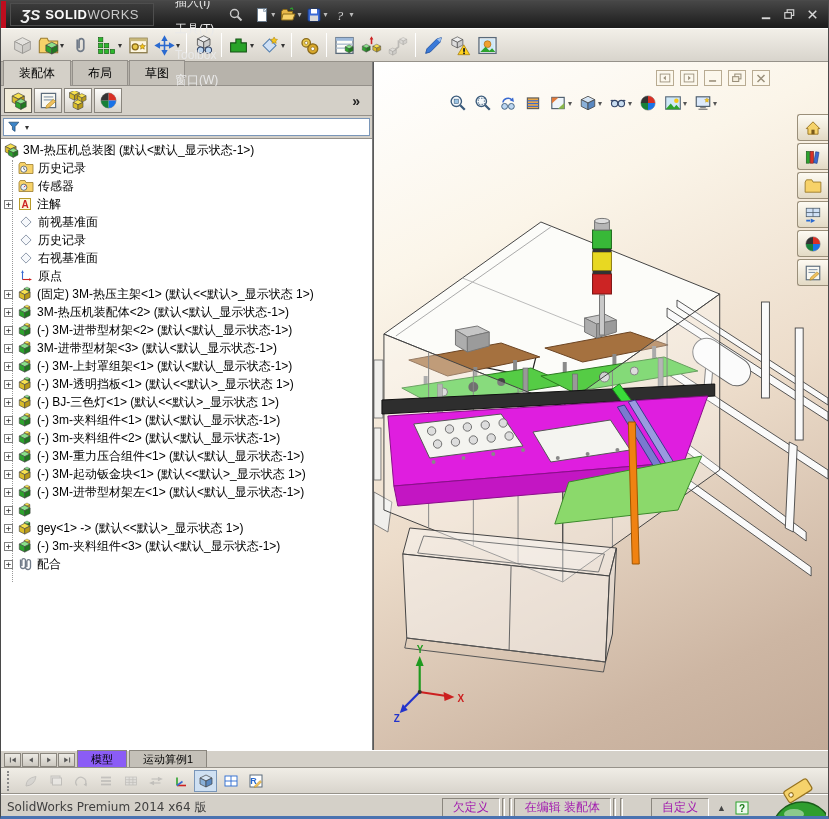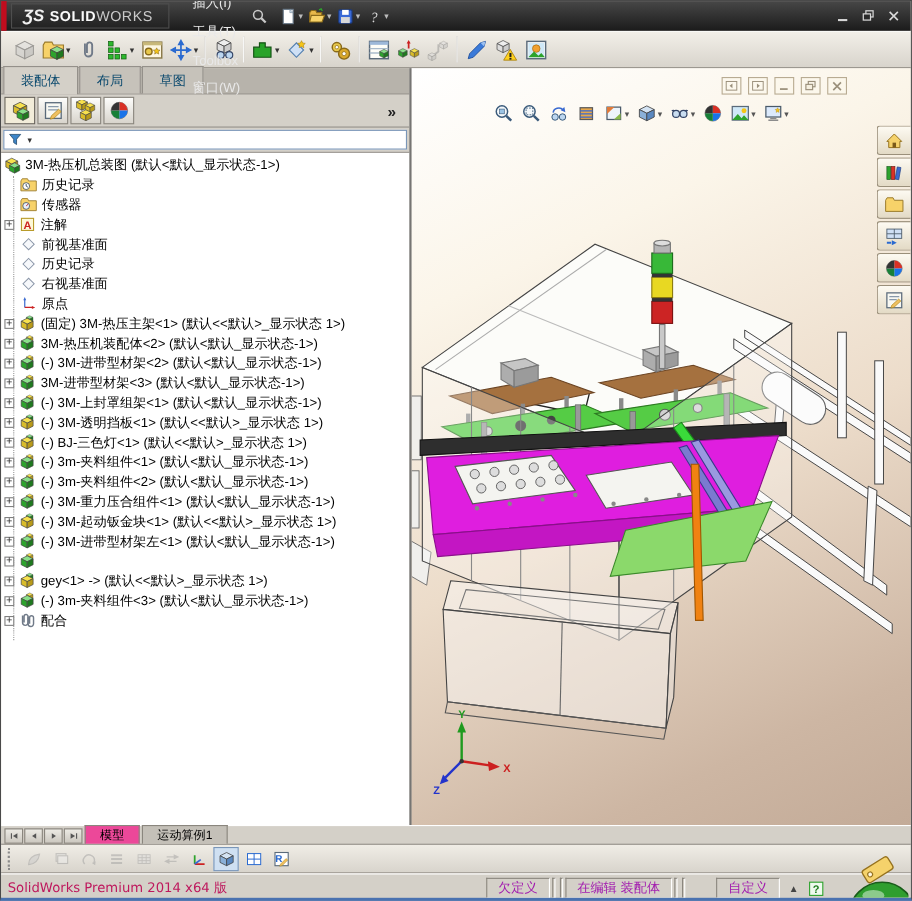--- a/index.html
+++ b/index.html
@@ -22,21 +22,21 @@
   .winbtn{display:flex;align-items:center;justify-content:center;}
   
   .toolbar{height:34px;background:linear-gradient(#f2efe8,#d8d4cc);border-top:1px solid #fdfdfb;border-bottom:1px solid #96928a;display:flex;align-items:center;padding-left:8px;gap:1px;}
   .tb-btn{min-width:26px;height:27px;display:flex;align-items:center;justify-content:center;border:1px solid transparent;padding:0 1px;}
   .tb-sep{width:1px;height:24px;background:#a8a49c;border-right:1px solid #fff;margin:0 3px;}
   .disabled{opacity:.45;filter:grayscale(.9);}
   
   .main{display:flex;height:688px;}
   .left-col{width:372px;display:flex;flex-direction:column;background:#d4d0c8;border-right:1px solid #7a7a7a;flex:none;}
   .cmd-tabs{height:24px;background:#b7b3ab;display:flex;align-items:flex-end;padding-left:2px;gap:1px;border-bottom:1px solid #94908a;}
-  .cmd-tab{padding:4px 15px 3px;font-size:12px;background:#c6c2ba;border:1px solid #94908a;border-bottom:none;color:#0c4a6e;margin-bottom:0;white-space:nowrap;}
+  .cmd-tab{padding:4px 15px 3px;font-size:12px;background:#c6c2ba;border:1px solid #94908a;border-bottom:none;color:#000000;margin-bottom:0;white-space:nowrap;}
   .cmd-tab.active{background:#d4d0c8;position:relative;top:1px;padding-bottom:4px;}
   .panel-tabs{height:30px;background:#d4d0c8;display:flex;align-items:center;padding-left:3px;gap:2px;border-bottom:1px solid #94908a;position:relative;}
   .ptab{width:28px;height:25px;border:1px solid #8a867e;background:linear-gradient(#fdfdfb,#d8d4cc);display:flex;align-items:center;justify-content:center;}
   .ptab.active{background:#f2ecd9;border-color:#66625a;}
   .overflow{position:absolute;right:12px;font-weight:bold;color:#222;font-size:14px;}
   .filter-row{height:23px;background:#d4d0c8;display:flex;align-items:center;border-bottom:1px solid #94908a;padding:2px;}
   .filter-box{flex:1;height:18px;background:#fff;border:1px solid #7a96b8;display:flex;align-items:center;padding-left:3px;gap:3px;}
   .tree{flex:1;background:#fff;position:relative;padding:2px 0 0 2px;overflow:hidden;}
   .tree-guide{position:absolute;left:11px;top:21px;height:422px;border-left:1px dotted #999;}
   .tree-row{height:18px;display:flex;align-items:center;white-space:nowrap;font-size:12px;color:#000;position:relative;}
@@ -50,27 +50,27 @@
   .docwin{position:absolute;top:8px;right:58px;display:flex;gap:6px;z-index:5;}
   .wbtn{width:18px;height:16px;border:1px solid #b8ab92;background:rgba(252,247,235,.55);display:flex;align-items:center;justify-content:center;}
   .headsup{position:absolute;top:31px;left:74px;display:flex;align-items:center;gap:5px;z-index:5;}
   .hu-btn{display:flex;align-items:center;padding:1px;}
   .taskpane{position:absolute;top:52px;right:0;display:flex;flex-direction:column;gap:2px;z-index:5;}
   .tp-btn{width:31px;height:27px;border:1px solid #9a8f7a;border-right:none;background:linear-gradient(#fdfaf2,#e3dac5);display:flex;align-items:center;justify-content:center;border-radius:3px 0 0 3px;}
   
   .doc-tabs{height:17px;background:#d4d0c8;display:flex;align-items:flex-end;border-top:1px solid #fff;padding-left:3px;}
   .nav-btn{width:17px;height:14px;border:1px solid #8a867e;background:linear-gradient(#eceae4,#ccc8c0);display:flex;align-items:center;justify-content:center;margin-right:1px;}
   .dtab{padding:1px 13px 0;font-size:11px;border:1px solid #8a867e;border-bottom:none;background:#c4c0b8;margin:0 1px;white-space:nowrap;}
-  .dtab.active{background:#ec4899;}
+  .dtab.active{background:#8b5cf6;}
   .motionbar{height:27px;background:linear-gradient(#f0ede6,#d8d4cc);border-top:1px solid #96928a;border-bottom:1px solid #96928a;display:flex;align-items:center;padding-left:4px;gap:2px;}
   .handle{width:5px;height:20px;border-left:2px dotted #8a8a8a;margin:0 5px 0 2px;}
   .mm-btn{width:23px;height:22px;display:flex;align-items:center;justify-content:center;border:1px solid transparent;}
   .mm-btn.active{border:1px solid #7a96b8;background:#cfe0f2;}
   .statusbar{height:26px;background:#d4d0c8;border-top:1px solid #fff;display:flex;align-items:center;padding:0 6px;position:relative;}
-  .sb-left{font-size:12px;color:#be185d;font-family:"DejaVu Sans","Liberation Sans",sans-serif;}
+  .sb-left{font-size:12px;color:#404040;font-family:"DejaVu Sans","Liberation Sans",sans-serif;}
   .sb-seg{border:1px solid;border-color:#8a867e #fff #fff #8a867e;height:19px;display:flex;align-items:center;padding:0 10px;font-size:12px;color:#a21caf;white-space:nowrap;}
   .minisep{width:3px;height:19px;border:1px solid;border-color:#8a867e #fff #fff #8a867e;margin:0 2px;}
   .sb-flex{flex:1;}
   .sb-gap{width:26px;}
   .sb-arrow{font-size:9px;color:#444;margin:0 8px;}
   .tags-wrap{position:absolute;right:2px;bottom:0;width:66px;height:46px;overflow:hidden;z-index:9;}
 </style>
 </head>
 <body>
 

